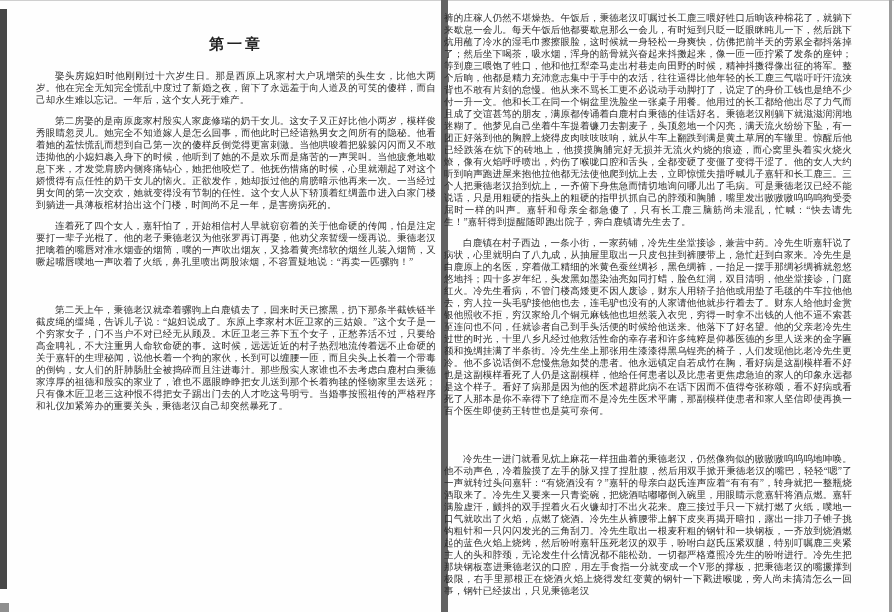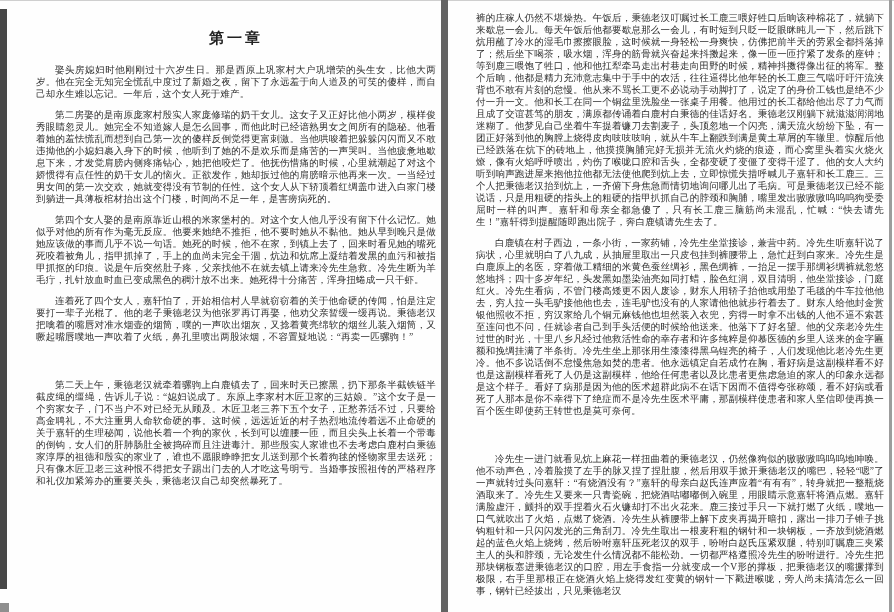--- a/index.html
+++ b/index.html
@@ -48,25 +48,25 @@
   .page {
     position: absolute;
     color: #2d2d2d;
     font-size: 9.5px;
     line-height: 12px;
     text-align: justify;
     overflow: hidden;
     letter-spacing: 0.2px;
   }
   .page-left {
-    left: 36px; top: 24px;
+    left: 36px; top: 30px;
     width: 400px; height: 576px;
   }
   .page-right {
-    left: 476px; top: 12px;
+    left: 444px; top: 12px;
     width: 408px; height: 596px;
   }
   .chapter-title {
     font-size: 15px;
     font-weight: bold;
     text-align: center;
     letter-spacing: 3px;
     margin: 8px 0 20px 0;
     color: #222;
   }
@@ -89,21 +89,20 @@
   <div class="edge-top"></div>
   <div class="edge-left"></div>
   <div class="edge-left-notch"></div>
   <div class="seam"></div>
   <div class="edge-right"></div>
 
   <div class="page page-left">
     <h1 class="chapter-title">第一章</h1>
     <p>娶头房媳妇时他刚刚过十六岁生日。那是西原上巩家村大户巩增荣的头生女，比他大两岁。他在完全无知完全慌乱中度过了新婚之夜，留下了永远羞于向人道及的可笑的傻样，而自己却永生难以忘记。一年后，这个女人死于难产。</p>
     <p>第二房娶的是南原庞家村殷实人家庞修瑞的奶干女儿。这女子又正好比他小两岁，模样俊秀眼睛忽灵儿。她完全不知道嫁人是怎么回事，而他此时已经谙熟男女之间所有的隐秘。他看着她的羞怯慌乱而想到自己第一次的傻样反倒觉得更富刺激。当他哄唆着把躲躲闪闪而又不敢违拗他的小媳妇裹入身下的时候，他听到了她的不是欢乐而是痛苦的一声哭叫。当他疲惫地歇息下来，才发觉肩膀内侧疼痛钻心，她把他咬烂了。他抚伤惜痛的时候，心里就潮起了对这个娇惯得有点任性的奶干女儿的恼火。正欲发作，她却扳过他的肩膀暗示他再来一次。一当经过男女间的第一次交欢，她就变得没有节制的任性。这个女人从下轿顶着红绸盖巾进入白家门楼到躺进一具薄板棺材抬出这个门楼，时间尚不足一年，是害痨病死的。</p>
-    <p>第四个女人娶的是南原靠近山根的米家堡村的。对这个女人他几乎没有留下什么记忆。她似乎对他的所有作为毫无反应。他要来她绝不推拒，他不要时她从不黏他。她从早到晚只是做她应该做的事而几乎不说一句话。她死的时候，他不在家，到镇上去了，回来时看见她的嘴死死咬着被角儿，指甲抓掉了，手上的血尚未完全干涸，炕边和炕席上凝结着发黑的血污和被指甲抓抠的印痕。说是午后突然肚子疼，父亲找他不在就去镇上请来冷先生急救。冷先生断为羊毛疔，扎针放血时血已变成黑色的稠汁放不出来。她死得十分痛苦，浑身扭蜷成一只干虾。</p>
     <p>连着死了四个女人，嘉轩怕了，开始相信村人早就窃窃着的关于他命硬的传闻，怕是注定要打一辈子光棍了。他的老子秉德老汉为他张罗再订再娶，他劝父亲暂缓一缓再说。秉德老汉把噙着的嘴唇对准水烟壶的烟筒，噗的一声吹出烟灰，又捻着黄亮绵软的烟丝儿装入烟筒，又噘起嘴唇噗地一声吹着了火纸，鼻孔里喷出两股浓烟，不容置疑地说：“再卖一匹骡驹！”</p>
     <p>第二天上午，秉德老汉就牵着骡驹上白鹿镇去了，回来时天已擦黑，扔下那条半截铁链半截皮绳的缰绳，告诉儿子说：“媳妇说成了。东原上李家村木匠卫家的三姑娘。”这个女子是一个穷家女子，门不当户不对已经无从顾及。木匠卫老三养下五个女子，正愁养活不过，只要给高金聘礼，不大注重男人命软命硬的事。这时候，远远近近的村子热烈地流传着远不止命硬的关于嘉轩的生理秘闻，说他长着一个狗的家伙，长到可以缠腰一匝，而且尖头上长着一个带毒的倒钩，女人们的肝肺肠肚全被捣碎而且注进毒汁。那些殷实人家谁也不去考虑白鹿村白秉德家淳厚的祖德和殷实的家业了，谁也不愿眼睁睁把女儿送到那个长着狗毬的怪物家里去送死；只有像木匠卫老三这种恨不得把女子踢出门去的人才吃这号明亏。当婚事按照祖传的严格程序和礼仪加紧筹办的重要关头，秉德老汉自己却突然暴死了。</p>
   </div>
 
   <div class="page page-right">
     <p class="no-indent">裤的庄稼人仍然不堪燥热。午饭后，秉德老汉叮嘱过长工鹿三喂好牲口后晌该种棉花了，就躺下来歇息一会儿。每天午饭后他都要歇息那么一会儿，有时短到只眨一眨眼眯盹儿一下，然后跳下炕用蘸了冷水的湿毛巾擦擦眼脸，这时候就一身轻松一身爽快，仿佛把前半天的劳累全都抖落掉了；然后坐下喝茶，吸水烟，浑身的筋骨就兴奋起来抖擞起来，像一匝一匝拧紧了发条的座钟；等到鹿三喂饱了牲口，他和他扛犁牵马走出村巷走向田野的时候，精神抖擞得像出征的将军。整个后晌，他都是精力充沛意志集中于手中的农活，往往逼得比他年轻的长工鹿三气喘吁吁汗流浃背也不敢有片刻的怠慢。他从来不骂长工更不必说动手动脚打了，说定了的身价工钱也是绝不少付一升一文。他和长工在同一个铜盆里洗脸坐一张桌子用餐。他用过的长工都给他出尽了力气而且成了交谊甚笃的朋友，满原都传诵着白鹿村白秉德的佳话好名。秉德老汉刚躺下就滋滋润润地迷糊了。他梦见自己坐着牛车提着镰刀去割麦子，头顶忽地一个闪亮，满天流火纷纷下坠，有一团正好落到他的胸膛上烧得皮肉吱吱吱响，就从牛车上翻跌到满是黄土草屑的车辙里。惊醒后他已经跌落在炕下的砖地上，他摸摸胸脯完好无损并无流火灼烧的痕迹，而心窝里头着实火烧火燎，像有火焰呼呼喷出，灼伤了喉咙口腔和舌头，全都变硬了变僵了变得干涩了。他的女人大约听到响声跑进屋来抱他拉他都无法使他爬到炕上去，立即惊慌失措呼喊儿子嘉轩和长工鹿三。三个人把秉德老汉抬到炕上，一齐俯下身焦急而情切地询问哪儿出了毛病。可是秉德老汉已经不能说话，只是用粗硬的指头上的粗硬的指甲扒抓自己的脖颈和胸脯，嘴里发出嗷嗷嗷呜呜呜狗受委屈时一样的叫声。嘉轩和母亲全都急傻了，只有长工鹿三脑筋尚未混乱，忙喊：“快去请先生！”嘉轩得到提醒随即跑出院子，奔白鹿镇请先生去了。</p>
     <p>白鹿镇在村子西边，一条小街，一家药铺，冷先生坐堂接诊，兼营中药。冷先生听嘉轩说了病状，心里就明白了八九成，从抽屉里取出一只皮包挂到裤腰带上，急忙赶到白家来。冷先生是白鹿原上的名医，穿着做工精细的米黄色蚕丝绸衫，黑色绸裤，一抬足一摆手那绸衫绸裤就忽悠悠地抖；四十多岁年纪，头发黑如墨染油亮如同打蜡，脸色红润，双目清明，他坐堂接诊，门庭红火。冷先生看病，不管门楼高矮更不因人废诊，财东人用轿子抬他或用垫了毛毯的牛车拉他他去，穷人拉一头毛驴接他他也去，连毛驴也没有的人家请他他就步行着去了。财东人给他封金赏银他照收不拒，穷汉家给几个铜元麻钱他也坦然装入衣兜，穷得一时拿不出钱的人他不逼不索甚至连问也不问，任就诊者自己到手头活便的时候给他送来。他落下了好名望。他的父亲老冷先生过世的时光，十里八乡凡经过他救活性命的幸存者和许多纯粹是仰慕医德的乡里人送来的金字匾额和挽绸挂满了半条街。冷先生坐上那张用生漆漆得黑乌锃亮的椅子，人们发现他比老冷先生更冷。他不多说话倒不怠慢焦急如焚的患者。他永远镇定自若成竹在胸，看好病是这副模样看不好也是这副模样看死了人仍是这副模样，他给任何患者以及比患者更焦虑急迫的家人的印象永远都是这个样子。看好了病那是因为他的医术超群此病不在话下因而不值得夸张称颂，看不好病或看死了人那本是你不幸得下了绝症而不是冷先生医术平庸，那副模样使患者和家人坚信即使再换一百个医生即使药王转世也是莫可奈何。</p>
     <p>冷先生一进门就看见炕上麻花一样扭曲着的秉德老汉，仍然像狗似的嗷嗷嗷呜呜呜地呻唤。他不动声色，冷着脸摸了左手的脉又捏了捏肚腹，然后用双手掀开秉德老汉的嘴巴，轻轻“嗯”了一声就转过头问嘉轩：“有烧酒没有？”嘉轩的母亲白赵氏连声应着“有有有”，转身就把一整瓶烧酒取来了。冷先生又要来一只青瓷碗，把烧酒咕嘟嘟倒入碗里，用眼睛示意嘉轩将酒点燃。嘉轩满脸虚汗，颤抖的双手捏着火石火镰却打不出火花来。鹿三接过手只一下就打燃了火纸，噗地一口气就吹出了火焰，点燃了烧酒。冷先生从裤腰带上解下皮夹再揭开暗扣，露出一排刀子锥子挑钩粗针和一只闪闪发光的三角刮刀。冷先生取出一根麦秆粗的钢针和一块钢板，一齐放到烧酒燃起的蓝色火焰上烧烤，然后吩咐嘉轩压死老汉的双手，吩咐白赵氏压紧双腿，特别叮嘱鹿三夹紧主人的头和脖颈，无论发生什么情况都不能松劲。一切都严格遵照冷先生的吩咐进行。冷先生把那块钢板塞进秉德老汉的口腔，用左手食指一分就变成一个V形的撑板，把秉德老汉的嘴撅撑到极限，右手里那根正在烧酒火焰上烧得发红变黄的钢针一下戳进喉咙，旁人尚未搞清怎么一回事，钢针已经拔出，只见秉德老汉</p>
   </div>
 </div>

